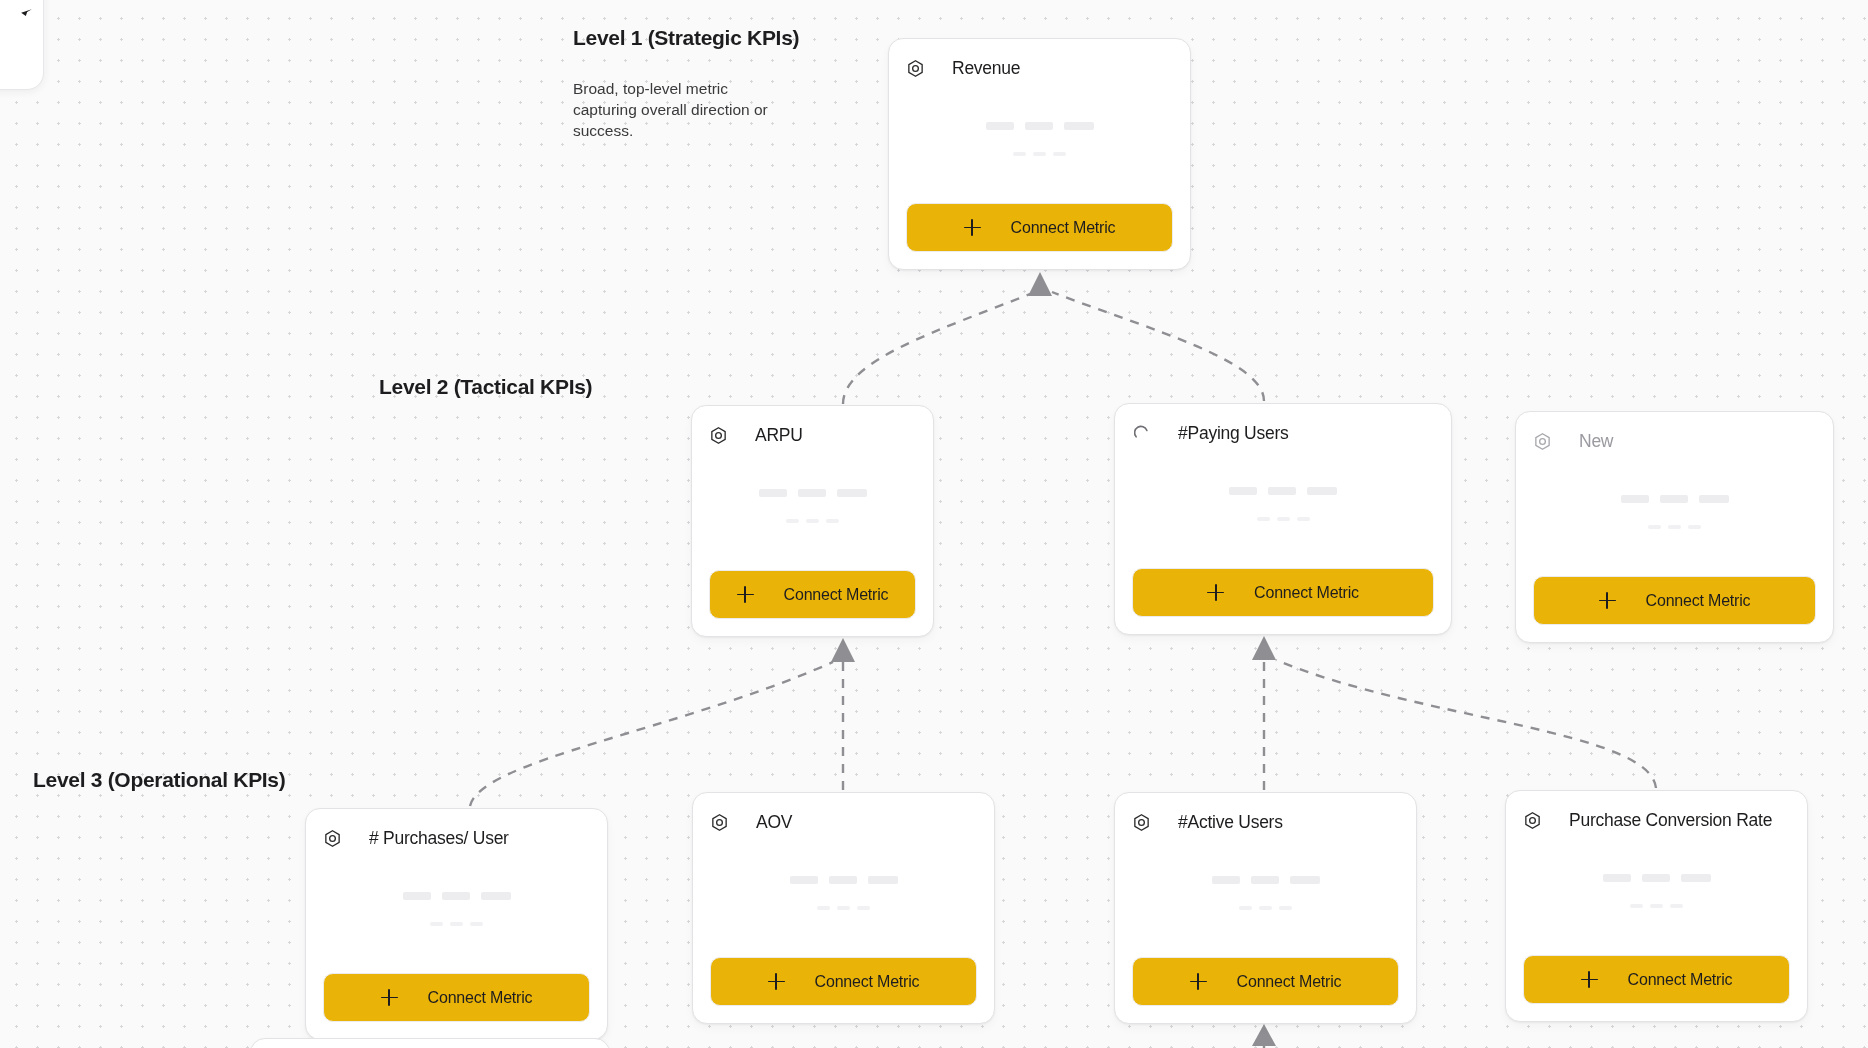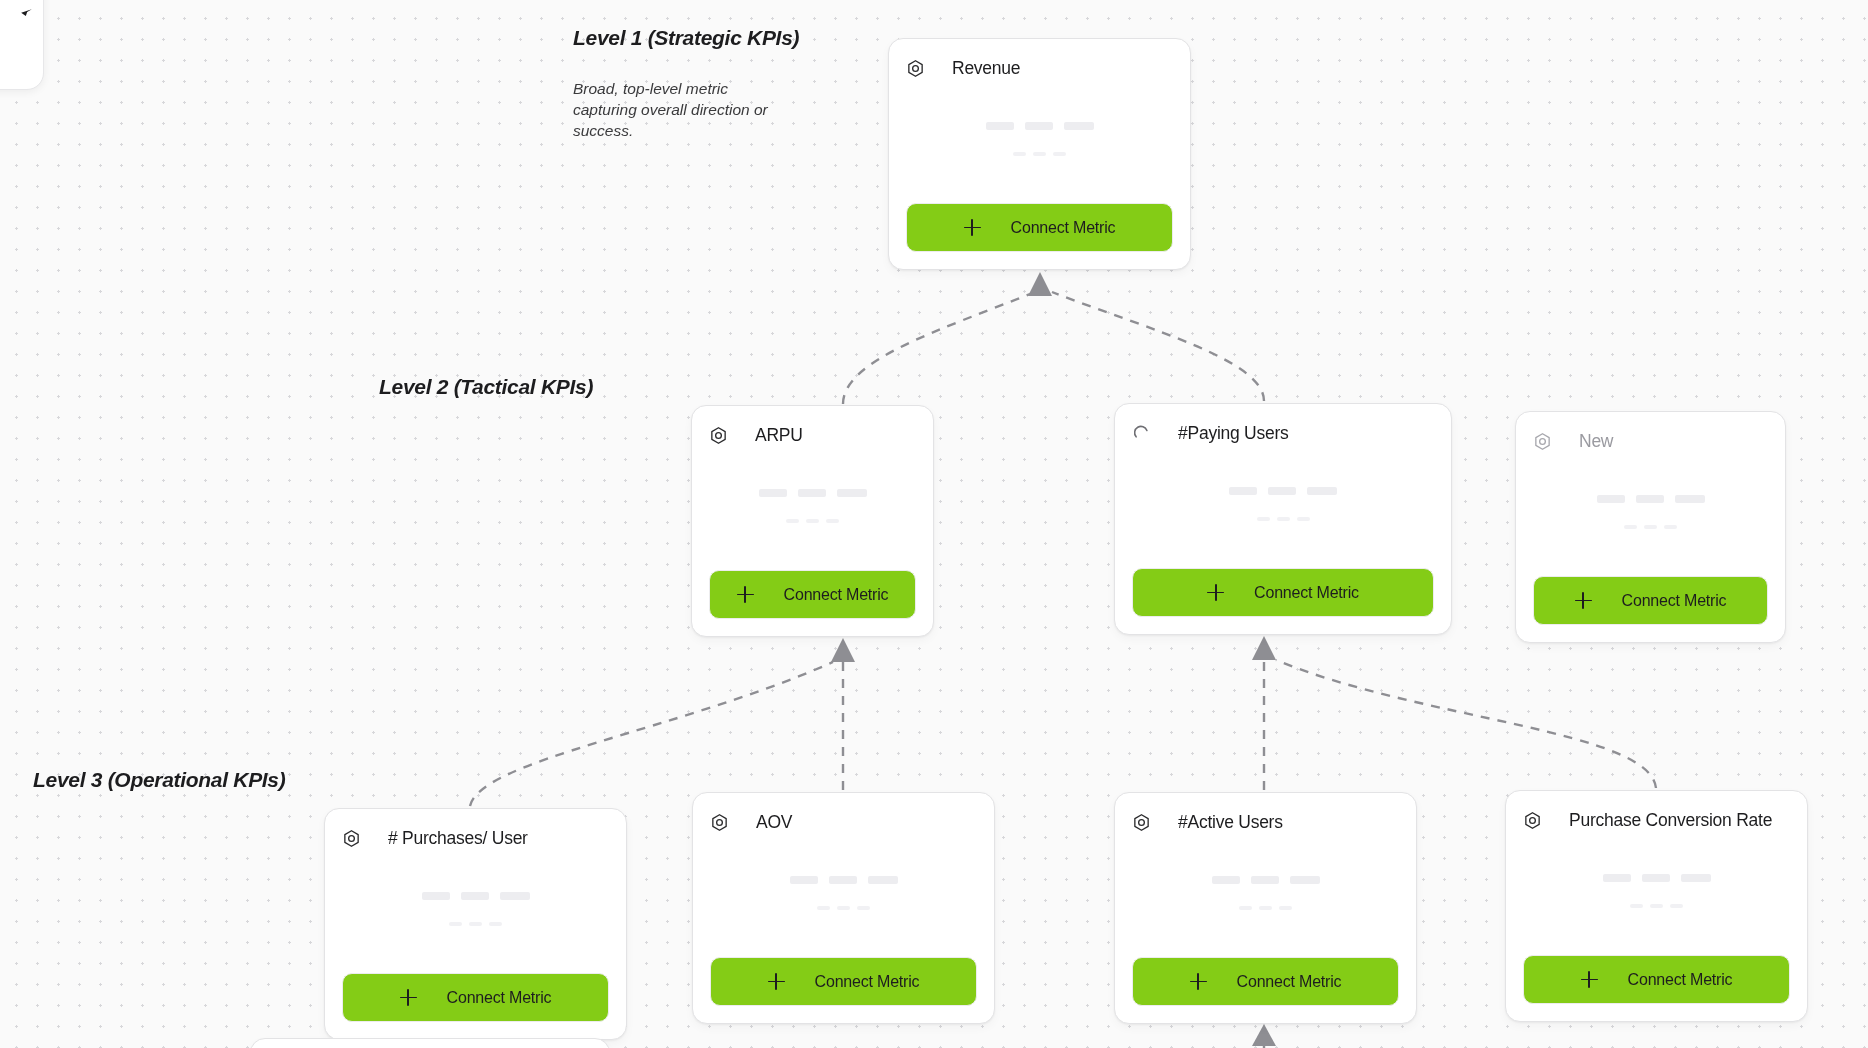--- a/index.html
+++ b/index.html
@@ -42,21 +42,20 @@
     stroke-width: 2.4px;
     stroke-dasharray: 9 8;
     stroke-linecap: butt;
   }
   .edge-head { fill: #8e8e93; }
 
   
   .level-label {
     position: absolute;
     z-index: 3;
-    font-style: italic;
   }
   .level-title {
     font-size: 21px;
     font-weight: 700;
     letter-spacing: -0.3px;
     color: #1d1d1f;
     white-space: nowrap;
   }
   .level-desc {
     margin-top: 28px;
@@ -140,21 +139,21 @@
   }
   .skeleton-row.secondary .sk:nth-child(1) { width: 13px; }
   .skeleton-row.secondary .sk:nth-child(2) { width: 13px; }
   .skeleton-row.secondary .sk:nth-child(3) { width: 13px; }
 
   .connect-btn {
     flex: 0 0 auto;
     height: 49px;
     border: 1.2px solid #ececee;
     border-radius: 10px;
-    background: #84cc16;
+    background: #eab308;
     display: flex;
     align-items: center;
     justify-content: center;
     gap: 30px;
     cursor: pointer;
     font-family: inherit;
     width: 100%;
   }
   .plus-icon {
     width: 17px;
@@ -176,22 +175,22 @@
     font-weight: 500;
     letter-spacing: -0.2px;
     color: #1d1d1f;
     white-space: nowrap;
   }
 
   
   #card-revenue   { left: 888px;  top: 38px;  width: 303px; height: 232px; }
   #card-arpu      { left: 691px;  top: 405px; width: 243px; height: 232px; }
   #card-paying    { left: 1114px; top: 403px; width: 338px; height: 232px; }
-  #card-new       { left: 1515px; top: 411px; width: 271px; height: 232px; }
-  #card-purchases { left: 324px;  top: 808px; width: 303px; height: 232px; }
+  #card-new       { left: 1515px; top: 411px; width: 319px; height: 232px; }
+  #card-purchases { left: 305px;  top: 808px; width: 303px; height: 232px; }
   #card-aov       { left: 692px;  top: 792px; width: 303px; height: 232px; }
   #card-active    { left: 1114px; top: 792px; width: 303px; height: 232px; }
   #card-pcr       { left: 1505px; top: 790px; width: 303px; height: 232px; }
 
   
   #card-partial-bottom {
     left: 250px;
     top: 1038px;
     width: 360px;
     height: 120px;

